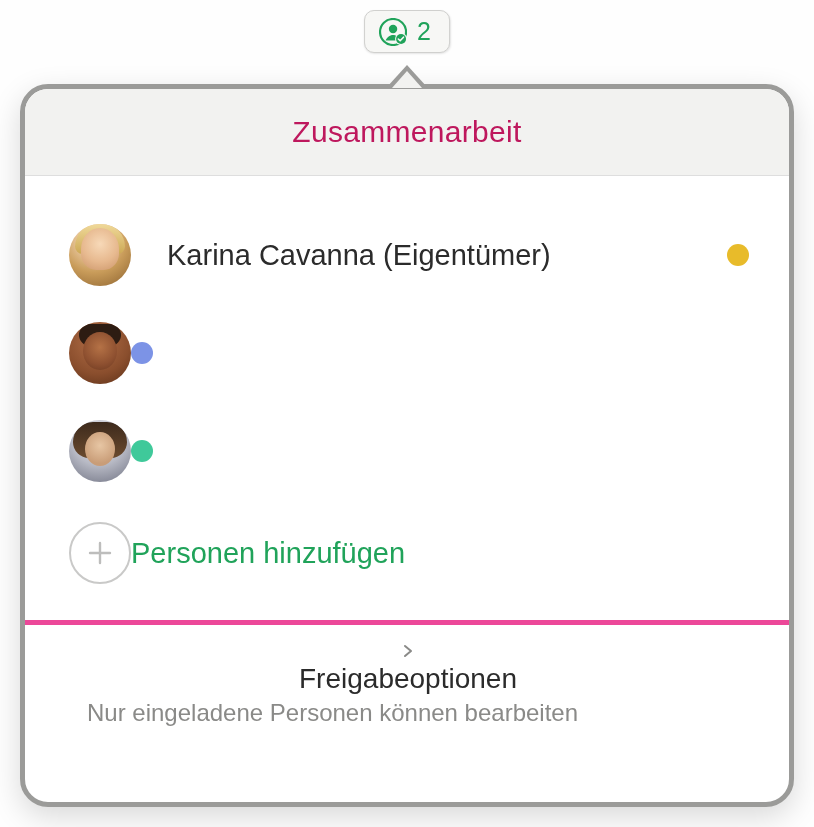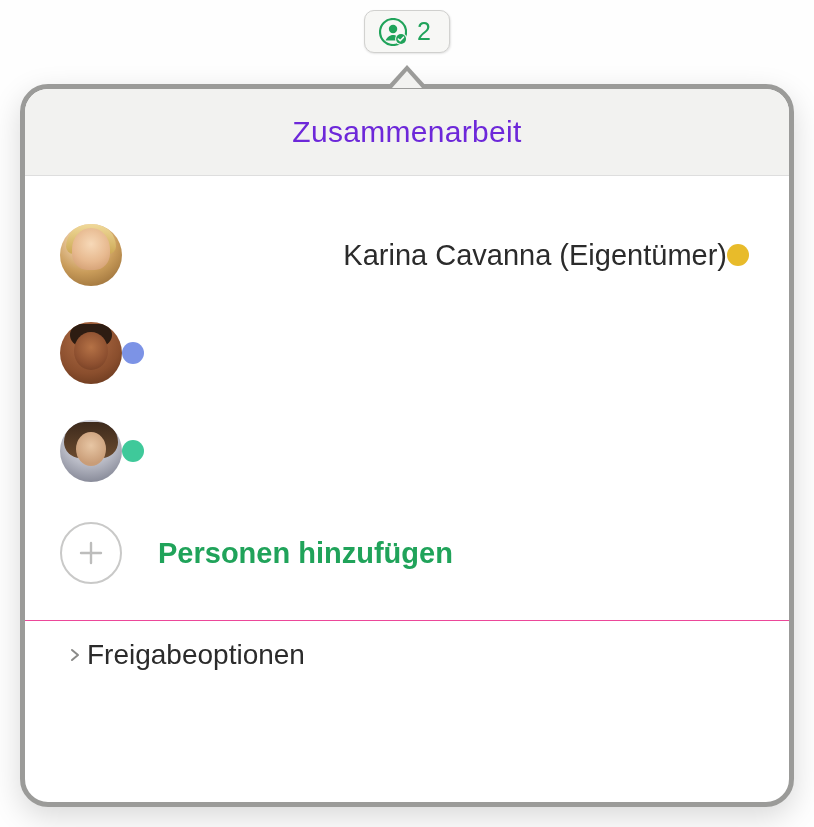--- a/index.html
+++ b/index.html
@@ -81,28 +81,27 @@
     .popover-header {
       background: #f2f2f0;
       text-align: center;
       padding: 26px 0;
       border-bottom: 1px solid #dedede;
     }
 
     .popover-header h1 {
       font-size: 30px;
       font-weight: 400;
-      color: #6d28d9;
+      color: #be185d;
       letter-spacing: 0.3px;
     }
 
     .participants {
-      padding: 30px 40px 20px 35px;
-      border-bottom: 1px solid #ec4899;
-      text-align: right;
+      padding: 30px 40px 20px 44px;
+      border-bottom: 5px solid #ec4899;
     }
 
     .participant-row {
       display: flex;
       align-items: center;
       padding: 18px 0;
       cursor: pointer;
     }
 
     .avatar {
@@ -156,33 +155,32 @@
       align-items: center;
       justify-content: center;
       flex-shrink: 0;
     }
 
     .add-icon svg { width: 28px; height: 28px; }
 
     .add-label {
       font-size: 29px;
       color: #20a35a;
-      margin-left: 36px;
-      font-weight: bold;
     }
 
     .share-options {
       padding: 18px 40px 28px 42px;
       cursor: pointer;
     }
 
     .share-options .row1 {
       display: flex;
       align-items: center;
       gap: 4px;
+      flex-direction: column;
     }
 
     .chev {
       width: 16px;
       height: 16px;
     }
 
     .share-title {
       font-size: 28px;
       color: #2b2b2b;
@@ -253,15 +251,16 @@
 
   <div class="share-options">
     <div class="row1">
       <span class="chev">
         <svg viewBox="0 0 16 16">
             <path d="M5 3 L11 8 L5 13" stroke="#8a8a88" stroke-width="2" fill="none" stroke-linecap="round" stroke-linejoin="round"></path>
           </svg>
       </span>
       <span class="share-title">Freigabeoptionen</span>
     </div>
+    <div class="share-sub">Nur eingeladene Personen können bearbeiten</div>
   </div>
 
 </div>
 
 </body></html>

